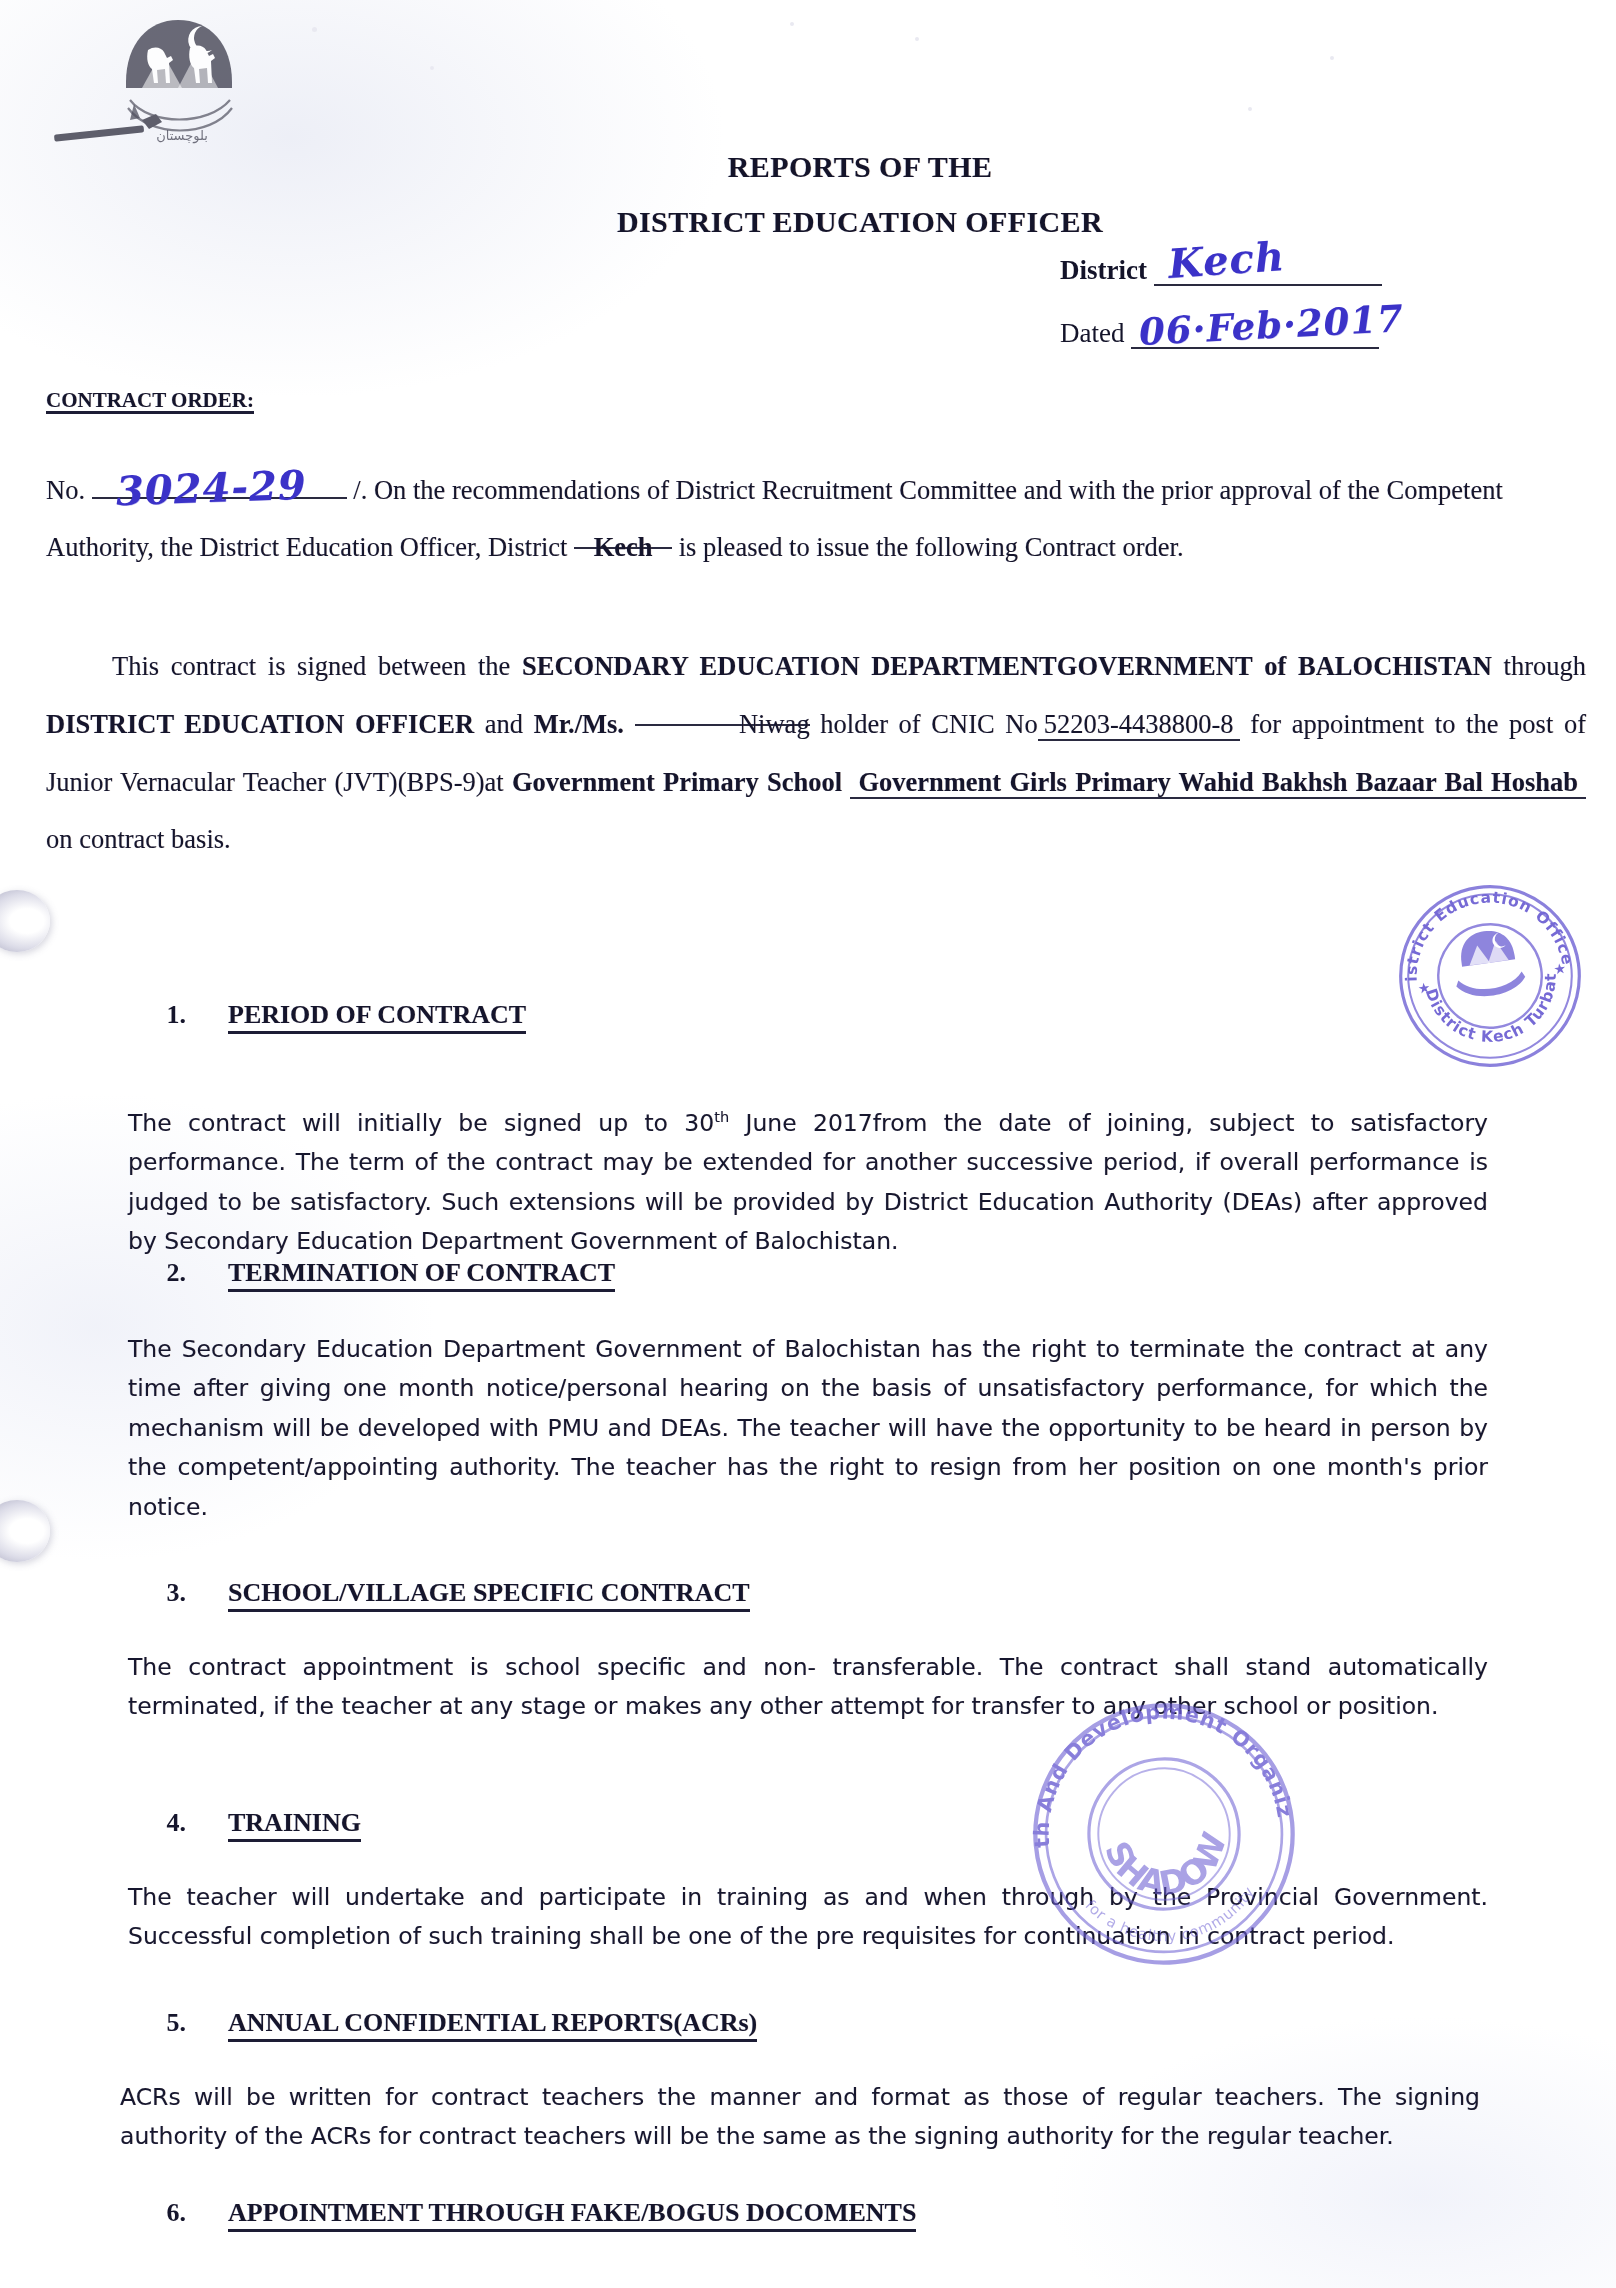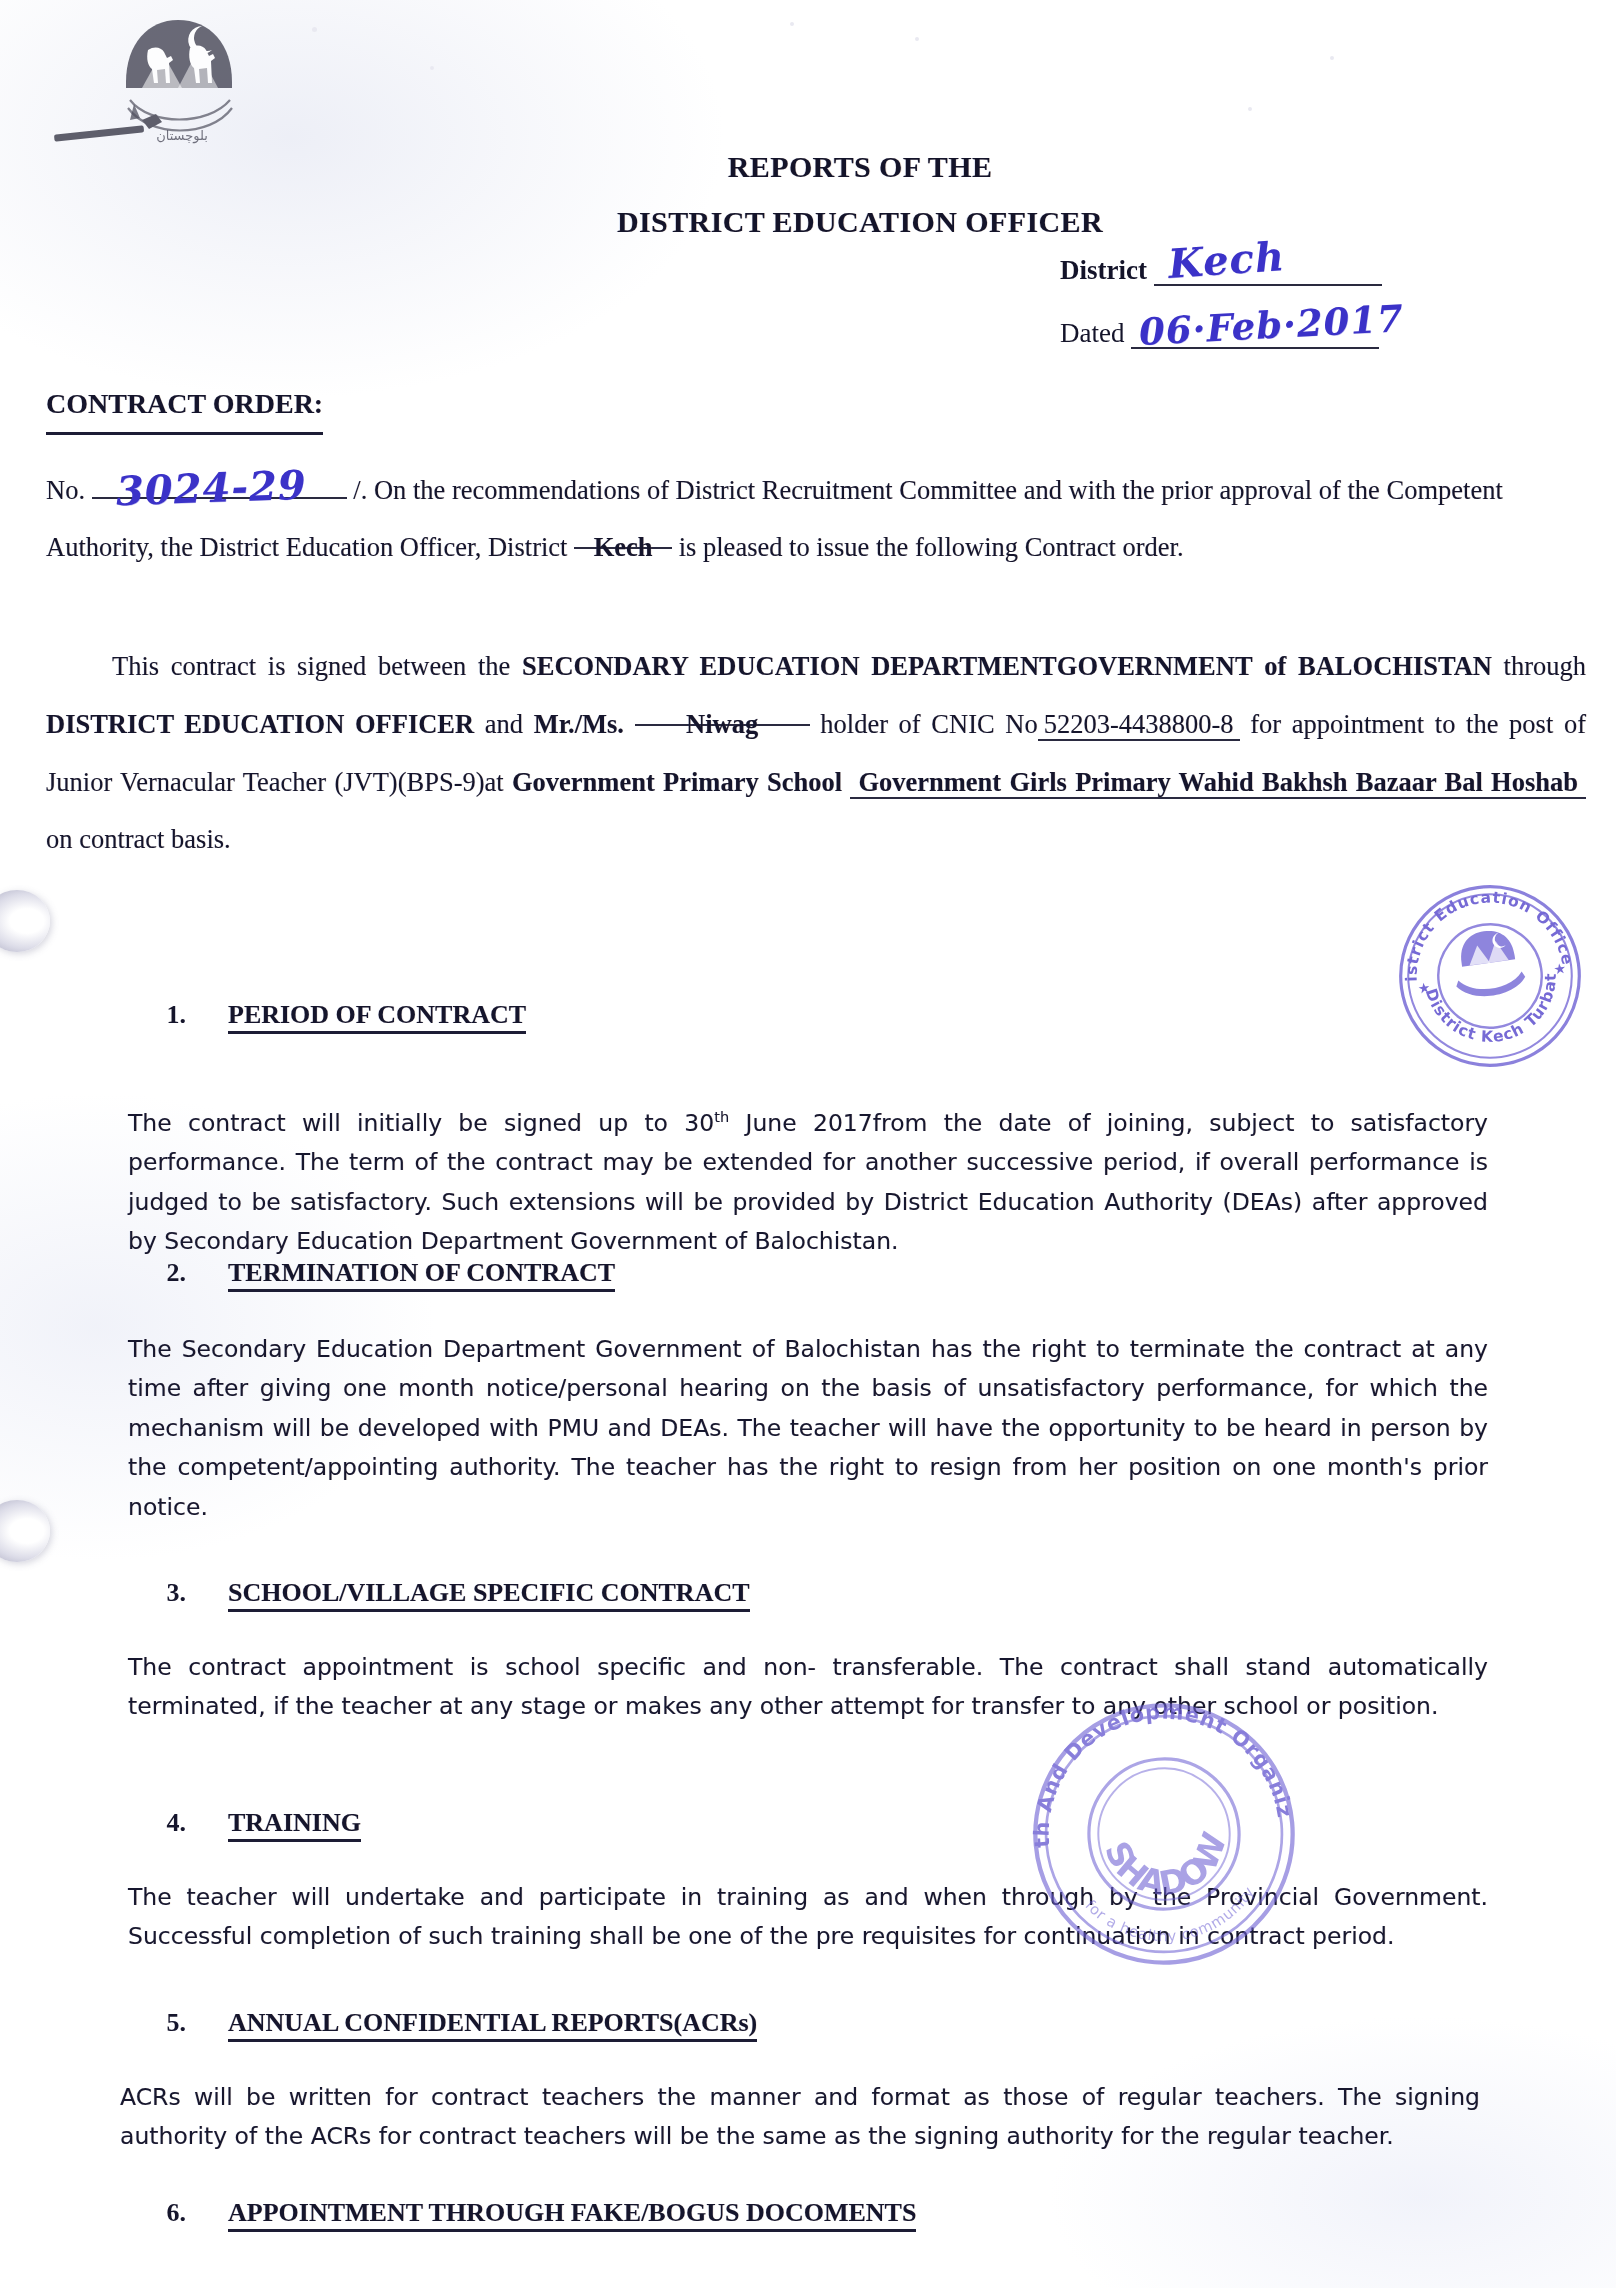--- a/index.html
+++ b/index.html
@@ -97,38 +97,38 @@
     font-family: "Liberation Serif", serif;
     font-size: 26.5px;
     line-height: 1.0;
     color: #15152c;
     text-shadow: 0.5px 0 0 rgba(175,115,65,0.24), -0.5px 0 0 rgba(65,105,195,0.20);
   }
   .b { font-weight: bold; }
 
   #contract-order-title {
     left: 46px; top: 390px;
-    font-size: 28px; font-weight: bold;
+    font-size: 21px; font-weight: bold;
     border-bottom: 3px solid #1d1d35;
-    padding-bottom: 14px;
+    padding-bottom: 0;
     display: inline-block;
   }
 
   #para-no { left: 46px; top: 462px; width: 1540px; line-height: 2.15; }
   .inline-rule {
     display: inline-block;
     border-bottom: 2.5px solid #2a2a40;
     position: relative;
     vertical-align: baseline;
   }
   .ir-no { width: 255px; height: 1.05em; }
   .ir-kech { width: 98px; height: 1.05em; text-align: center; font-weight: bold; }
 
   #para-signed { left: 46px; top: 638px; width: 1540px; line-height: 2.18; text-align: justify; }
-  .ir-name { width: 175px; height: 1.05em; text-align: center; font-weight: bold; }
+  .ir-name { width: 175px; height: 1.05em; text-align: right; font-weight: normal; }
   .ir-cnic { height: 1.05em; font-weight: normal; border-bottom: 2.5px solid #2a2a40; padding: 0 6px; margin-top: 40px; }
   .ir-school { height: 1.05em; font-weight: bold; border-bottom: 2.5px solid #2a2a40; padding: 0 8px; }
 
   #terms-head {
     left: 44px; top: 880px; width: 1480px;
     font-size: 27px; font-weight: bold;
     line-height: 1.62;
   }
   #terms-head span { border-bottom: 3px solid #1d1d35; display: inline-block; padding-bottom: 1px; }
 

